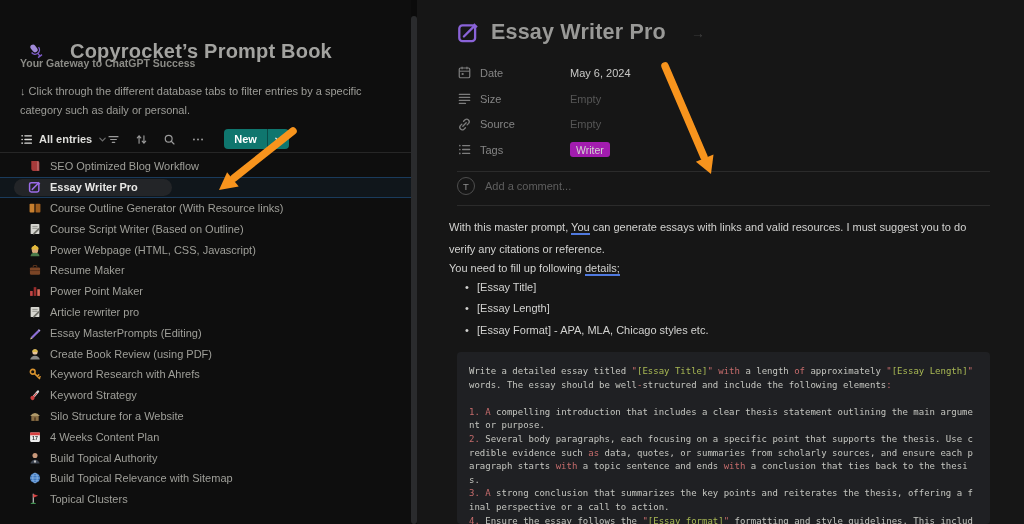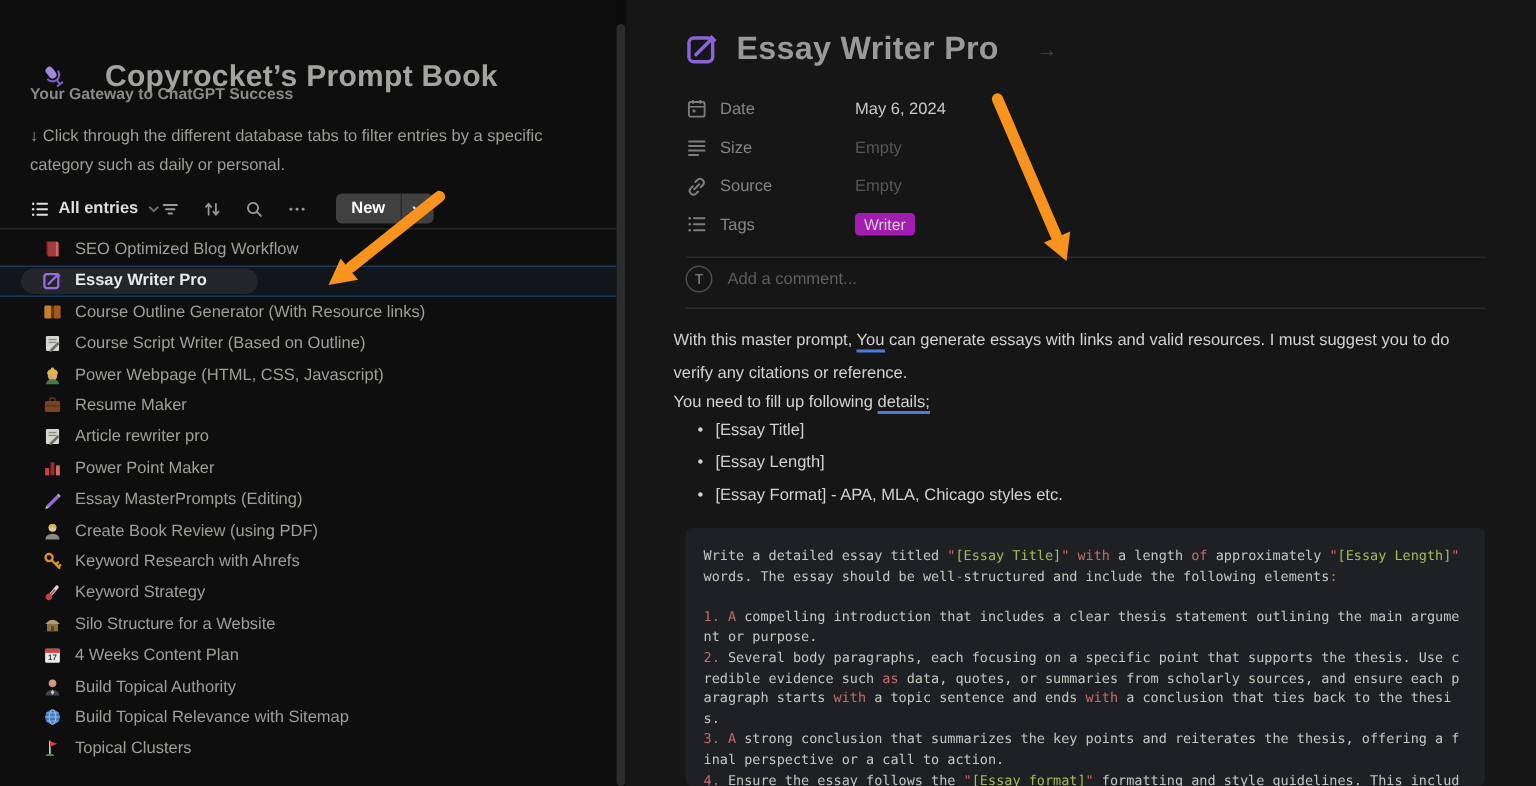--- a/index.html
+++ b/index.html
@@ -12,21 +12,21 @@
   .lp-title-row { position:absolute; left:26px; top:40px; display:flex; align-items:center; gap:24px; }
   .lp-title-row h1 { font-size:20px; font-weight:700; color:#a3a3a0; letter-spacing:.2px; }
   .lp-subtitle { position:absolute; left:20px; top:57px; font-size:10.5px; color:#8b8b86;font-weight:bold; }
   .lp-desc { position:absolute; left:20px; top:82px; width:366px; font-size:11px; line-height:19px; color:#9d9d98; }
   .lp-toolbar { position:absolute; left:20px; right:16px; top:127px; height:24px;
                 display:flex; align-items:center; justify-content:flex-start; }
   .view-tab { display:flex; align-items:center; gap:6px; font-size:11px; font-weight:700; color:#dededb; cursor:pointer; }
   .view-tab .chev { color:#6e6e6e; display:flex; }
   .tb-right { display:flex; align-items:center; gap:15px; }
   .tb-icon { display:flex; align-items:center; color:#9a9a9a; cursor:pointer; }
-  .new-btn { display:flex; align-items:stretch; background:#404040; border-radius:4px; overflow:hidden; margin-left:4px; cursor:pointer; }
+  .new-btn { display:flex; align-items:stretch; background:#0f766e; border-radius:4px; overflow:hidden; margin-left:4px; cursor:pointer; }
   .new-btn .nb-label { padding:4px 10px; font-size:11px; font-weight:600; color:#fff; }
   .new-btn .nb-chev { display:flex; align-items:center; padding:0 6px; border-left:1px solid rgba(0,0,0,.35); color:#d8e6f2; }
   .lp-divider { position:absolute; left:0; right:0; top:152px; height:1px; background:#262626; }
   .entry-list { position:absolute; left:0; right:0; top:156px; bottom:0; overflow:hidden; }
   .entry-row { position:relative; height:20.8px; display:flex; align-items:center; gap:8px;
                padding-left:28px; font-size:11px; color:#9f9f99; cursor:pointer; }
   .entry-row .e-icon { width:14px; height:14px; display:flex; flex:0 0 14px; position:relative; z-index:2; }
   .entry-row .e-label { position:relative; z-index:2; white-space:nowrap; }
   .entry-row.selected { background:rgba(46,121,199,.07);
         border-top:1px solid rgba(46,121,199,.38); border-bottom:1px solid rgba(46,121,199,.38); }
@@ -219,37 +219,37 @@
               <rect x="2.2" y="5" width="11.6" height="8.4" rx="1.4" fill="#7a4526"></rect>
               <path d="M6 5 V3.8 a1 1 0 0 1 1-1 h2 a1 1 0 0 1 1 1 V5" stroke="#56301a" stroke-width="1.3" fill="none"></path>
               <line x1="2.2" y1="8.6" x2="13.8" y2="8.6" stroke="#56301a" stroke-width="1"></line>
             </svg>
           </span>
           <span class="e-label">Resume Maker</span>
         </div>
         <div class="entry-row">
           <span class="e-icon">
             <svg class="inline" viewBox="0 0 16 16">
+              <rect x="2.4" y="8" width="3" height="5.6" fill="#c14444"></rect>
+              <rect x="6.5" y="3.6" width="3" height="10" fill="#992c2c"></rect>
+              <rect x="10.6" y="6" width="3" height="7.6" fill="#d86a5a"></rect>
+            </svg>
+          </span>
+          <span class="e-label">Power Point Maker</span>
+        </div>
+        <div class="entry-row">
+          <span class="e-icon">
+            <svg class="inline" viewBox="0 0 16 16">
               <rect x="3" y="2.2" width="10" height="11.6" rx="1" fill="#d6d6d0"></rect>
               <line x1="5" y1="5" x2="11" y2="5" stroke="#8a8a84" stroke-width="1"></line>
               <line x1="5" y1="7.2" x2="11" y2="7.2" stroke="#8a8a84" stroke-width="1"></line>
               <path d="M6.2 12.6 L12 6.8 l1.4 1.4 -5.8 5.8 -2 .6z" fill="#6d6d66"></path>
             </svg>
           </span>
           <span class="e-label">Article rewriter pro</span>
-        </div>
-        <div class="entry-row">
-          <span class="e-icon">
-            <svg class="inline" viewBox="0 0 16 16">
-              <rect x="2.4" y="8" width="3" height="5.6" fill="#c14444"></rect>
-              <rect x="6.5" y="3.6" width="3" height="10" fill="#992c2c"></rect>
-              <rect x="10.6" y="6" width="3" height="7.6" fill="#d86a5a"></rect>
-            </svg>
-          </span>
-          <span class="e-label">Power Point Maker</span>
         </div>
         <div class="entry-row">
           <span class="e-icon">
             <svg class="inline" viewBox="0 0 16 16">
               <path d="M3.4 12.6 L11.2 4.8 l1.8 1.8 -7.8 7.8z" fill="#8d6fd6"></path>
               <path d="M3.4 12.6 l-.9 2.7 2.7-.9z" fill="#d8c8a0"></path>
               <path d="M11.2 4.8 l1.3-1.3 1.8 1.8 -1.3 1.3z" fill="#b5a0e8"></path>
             </svg>
           </span>
           <span class="e-label">Essay MasterPrompts (Editing)</span>

